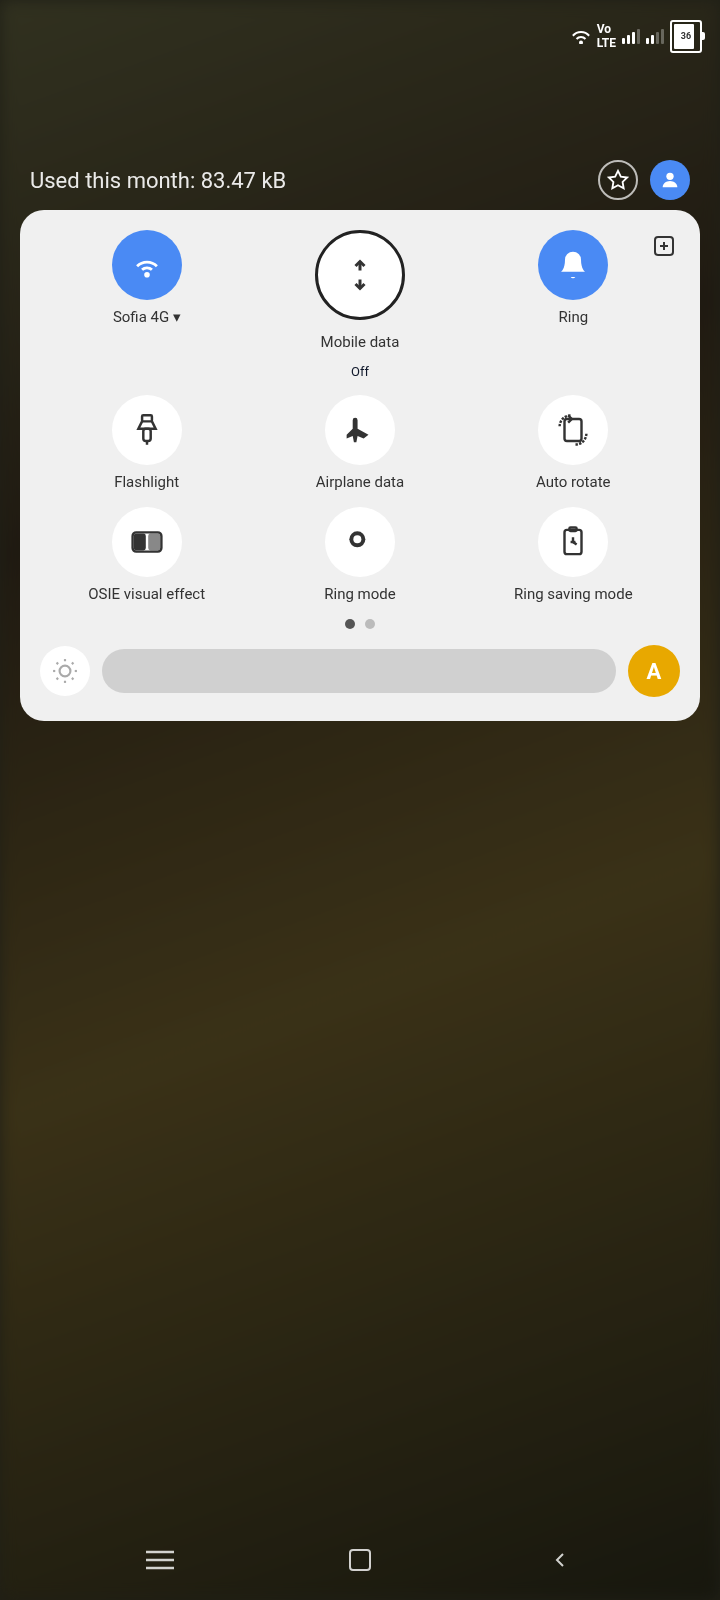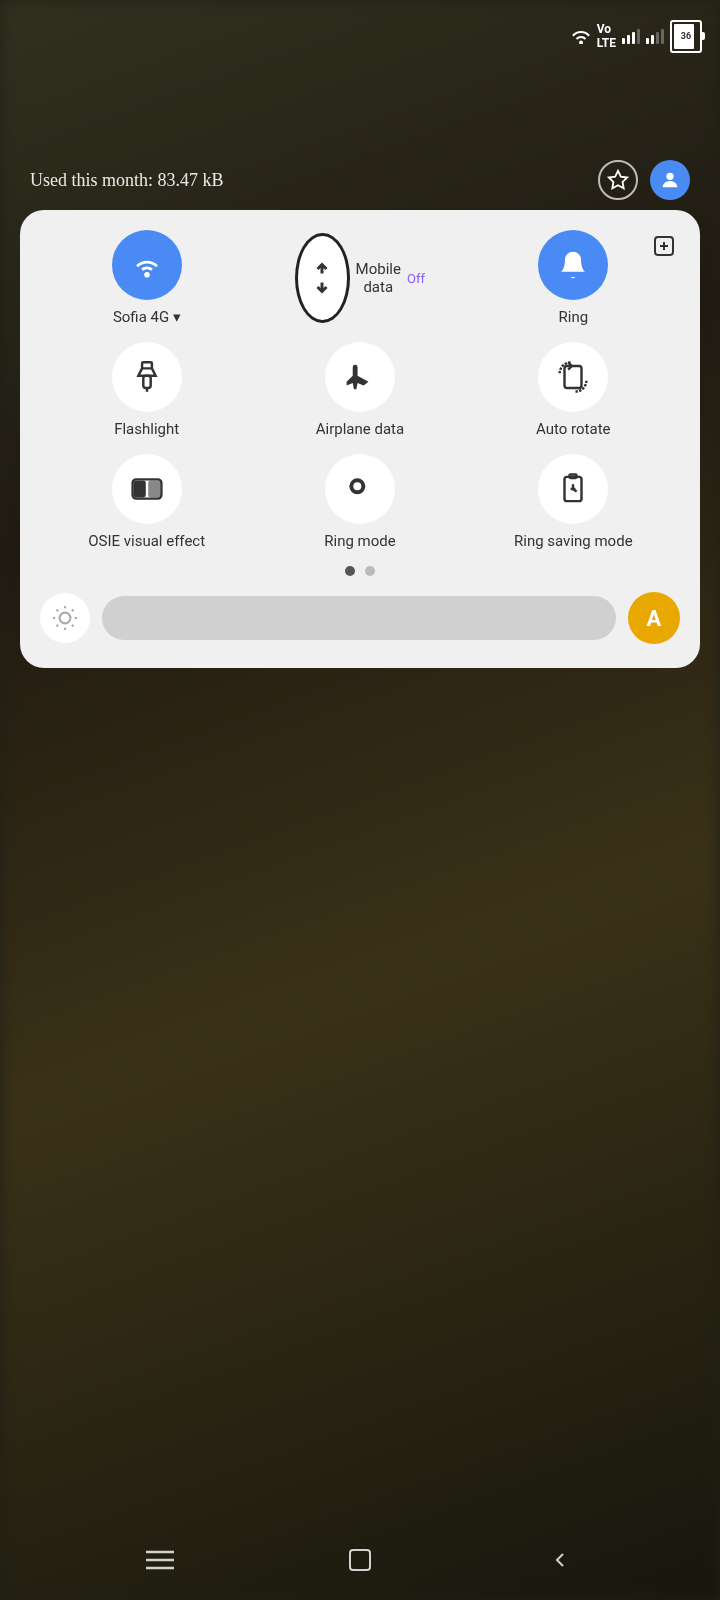--- a/index.html
+++ b/index.html
@@ -111,24 +111,23 @@
     .data-usage-bar {
       width: calc(100% - 40px);
       display: flex;
       align-items: center;
       justify-content: space-between;
       margin-top: 100px;
       padding: 0 10px;
       color: white;
     }
     .data-usage-text {
-      font-size: 18px;
+      font-size: 22px;
       font-weight: 400;
       opacity: 0.9;
-      font-family: Liberation Serif, serif;
     }
     .data-usage-icons {
       display: flex;
       gap: 12px;
       align-items: center;
     }
     .data-icon-hex {
       width: 40px;
       height: 40px;
       border: 2px solid rgba(255,255,255,0.7);
@@ -203,29 +202,29 @@
       color: #333;
     }
     .qs-tile-label {
       font-size: 15px;
       color: #333;
       text-align: center;
       line-height: 1.2;
     }
     .qs-tile-sublabel {
       font-size: 13px;
-      color: #8b5cf6;
+      color: #0f172a;
       text-align: center;
     }
     
     .qs-mobile-wrapper {
       display: flex;
-      flex-direction: row;
-      align-items: center;
-      gap: 6px;
+      flex-direction: column;
+      align-items: center;
+      gap: 13px;
       width: 130px;
     }
     .qs-mobile-selected {
       width: 90px;
       height: 90px;
       border-radius: 50%;
       background: white;
       border: 3px solid #222;
       display: flex;
       align-items: center;

